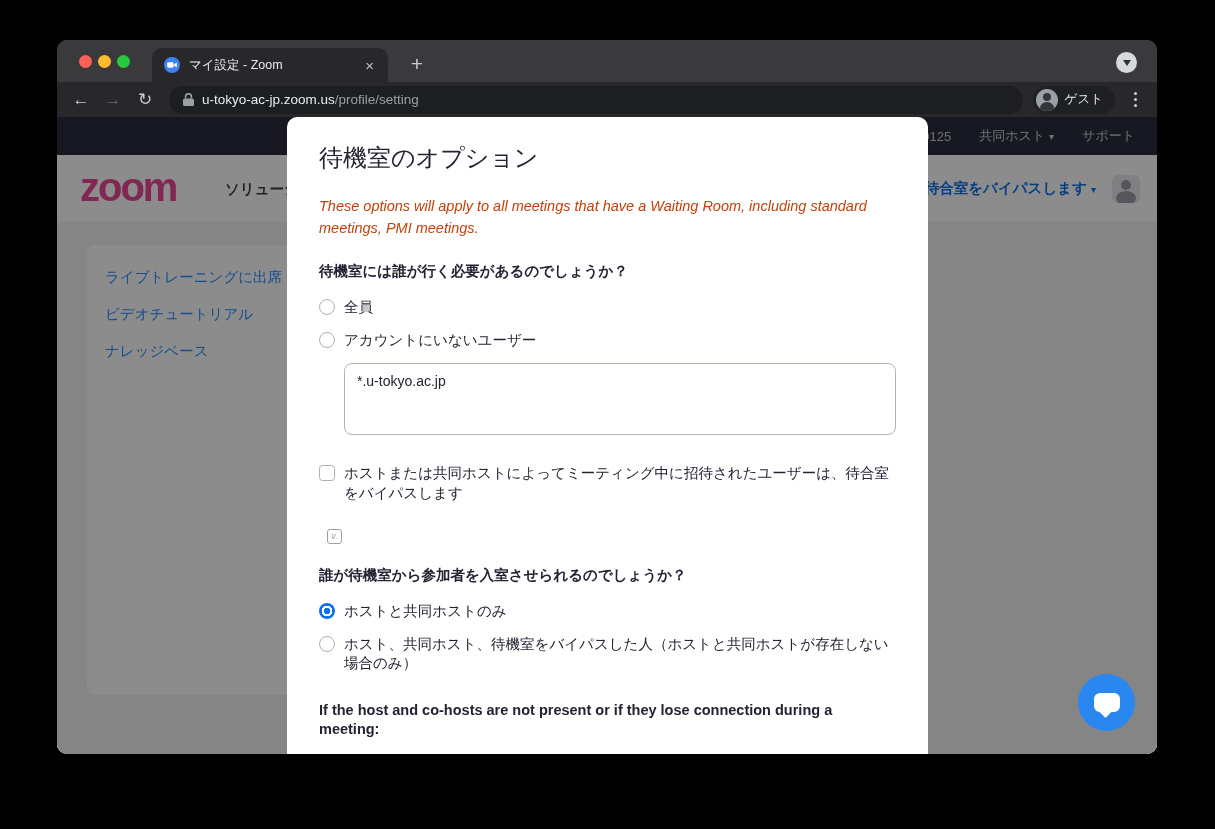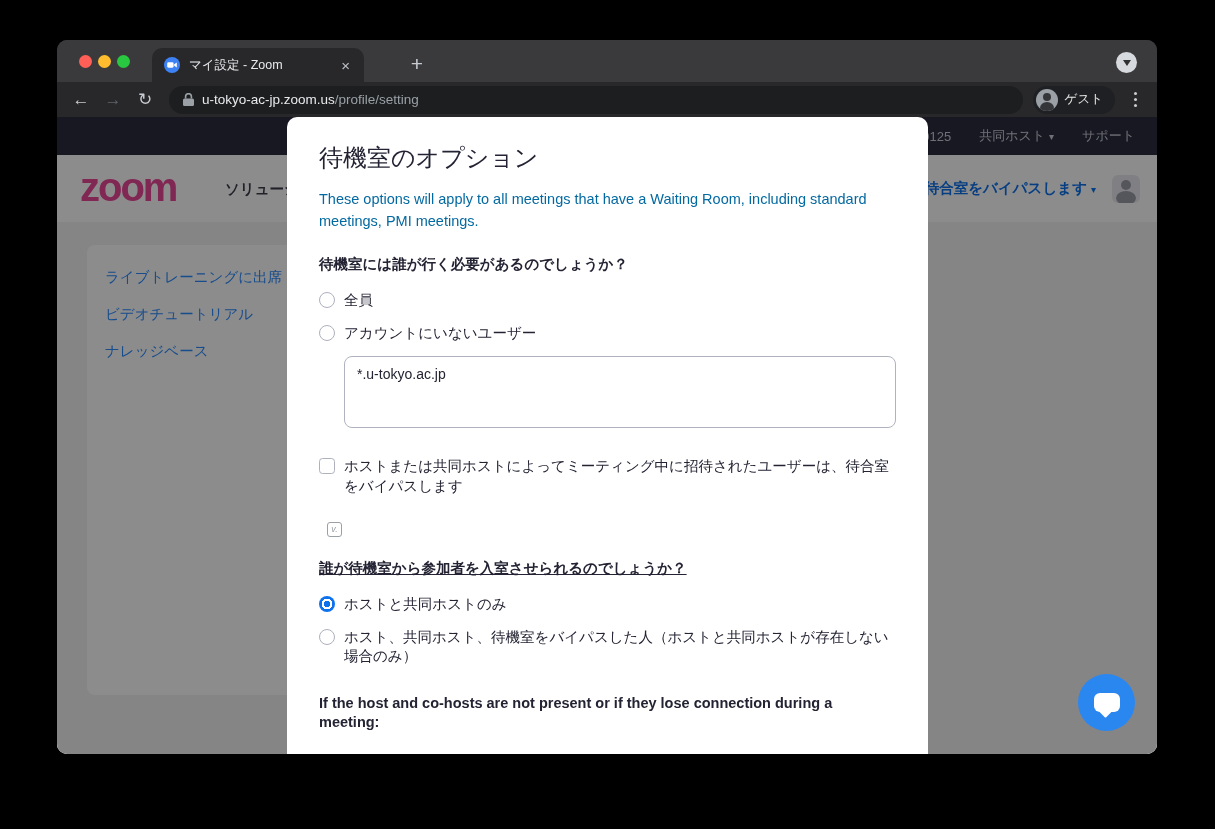--- a/index.html
+++ b/index.html
@@ -9,21 +9,21 @@
   
   .window { position:absolute; left:57px; top:40px; width:1100px; height:714px;
     border-radius:10px; overflow:hidden; background:#3a3a3c; }
 
   
   .titlebar { position:relative; height:42px; background:#3a3a3c; }
   .traffic { position:absolute; top:15px; left:22px; display:flex; gap:6px; }
   .light { width:13px; height:13px; border-radius:50%; }
   .light.red{ background:#ff5f57; } .light.yellow{ background:#febc2e; } .light.green{ background:#28c840; }
 
-  .tab { position:absolute; left:95px; top:8px; width:212px; height:34px;
+  .tab { position:absolute; left:95px; top:8px; width:236px; height:34px;
     background:#28282b; border-radius:10px 10px 0 0; display:flex; align-items:center; padding:0 12px; }
   .tab-title { color:#e8eaed; font-size:12.5px; margin-left:9px; flex:1; white-space:nowrap; overflow:hidden; }
   .tab-close { color:#bdc1c6; font-size:15px; cursor:default; padding:0 2px; }
   .newtab { position:absolute; left:346px; top:11px; width:28px; height:28px; color:#c8cbd0;
     font-size:21px; line-height:26px; text-align:center; font-weight:300; }
   .tabsearch { position:absolute; right:20px; top:12px; width:21px; height:21px; border-radius:50%;
     background:#d6d9dd; display:flex; align-items:center; justify-content:center; }
   .tabsearch i { width:0; height:0; border-left:4.5px solid transparent; border-right:4.5px solid transparent;
     border-top:6px solid #2f3033; margin-top:1px; }
 
@@ -67,37 +67,37 @@
   .pagebody { height:532px; background:#f2f2f5; position:relative; }
   .sidepanel { position:absolute; left:30px; top:23px; width:430px; height:450px; background:#fff; border-radius:8px;
     padding:14px 18px; }
   .sidepanel a { display:block; color:#2d8cff; font-size:14.5px; line-height:37px; text-decoration:none; white-space:nowrap; }
 
   
   .overlay { position:absolute; inset:0; background:rgba(0,0,0,0.45); }
   .modal { position:absolute; left:230px; top:0; width:641px; height:100%; background:#fff;
     border-radius:10px 10px 0 0; padding:26px 32px 0 32px; color:#232333; }
   .modal h1 { font-size:24px; font-weight:500; color:#232333; line-height:30px; }
-  .modal .desc { margin-top:15px; font-size:14.5px; line-height:22px; color:#0369a1; max-width:552px; }
+  .modal .desc { margin-top:22px; font-size:14.5px; line-height:22px; color:#c2410c; max-width:552px;font-style:italic; }
   .q { margin-top:23px; font-size:14.5px; font-weight:bold; line-height:19px; }
   .optgroup { margin-top:17px; }
   .optrow { display:flex; align-items:flex-start; gap:9px; margin-bottom:13px; }
   .optrow .lbl { font-size:14.5px; line-height:19.5px; max-width:552px; }
   .radio { width:16px; height:16px; border-radius:50%; border:1px solid #aeb1bd; background:#fff; flex:none; margin-top:1px; }
   .radio.sel { border:none;
     background:radial-gradient(circle at 50% 50%, #0e72ed 0 3.2px, #fff 3.4px 5.2px, #0e72ed 5.4px 8px); }
   .checkbox { width:16px; height:16px; border-radius:3.5px; border:1px solid #aeb1bd; background:#fff; flex:none; margin-top:1px; }
   .domainbox { display:block; margin:5px 0 0 25px; width:calc(100% - 25px); height:72px;
     border:1px solid #b0b3bf; border-radius:8px; padding:9px 12px; font-size:14px; color:#232333;
     font-family:"Liberation Sans","DejaVu Sans",sans-serif; resize:none; outline:none; }
   .cbrow { margin-top:29px; }
   .badge { display:inline-flex; align-items:center; justify-content:center; margin:13px 0 0 8px;
     width:15px; height:15px; border:1px solid #9aa0a6; border-radius:3px; color:#9aa0a6;
     font-size:9px; font-style:italic; line-height:1; }
-  .q2 { margin-top:22px;text-decoration:underline; }
+  .q2 { margin-top:22px; }
   .engbold { margin-top:27px; font-size:14.5px; font-weight:bold; line-height:19px; }
 
   
   .chatbtn { position:absolute; right:22px; bottom:23px; width:57px; height:57px; border-radius:50%;
     background:#2b87f0; display:flex; align-items:center; justify-content:center; }
   .bubble { position:relative; width:26px; height:19px; background:#fff; border-radius:6px; }
   .bubble::after { content:""; position:absolute; left:7px; bottom:-4px; width:9px; height:9px;
     background:#fff; transform:rotate(45deg); border-radius:1px; }
 
   .lockicon { flex:none; display:flex; }

